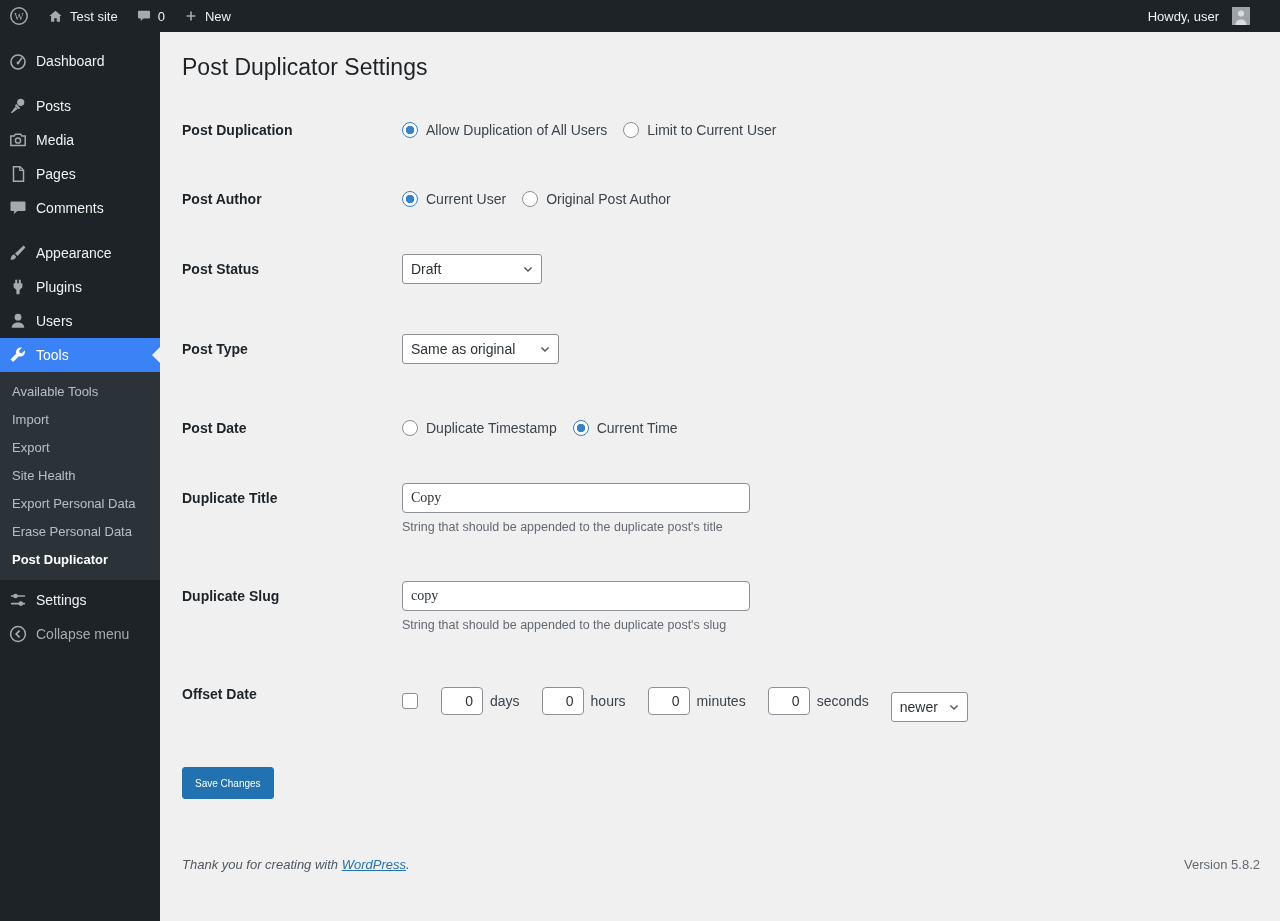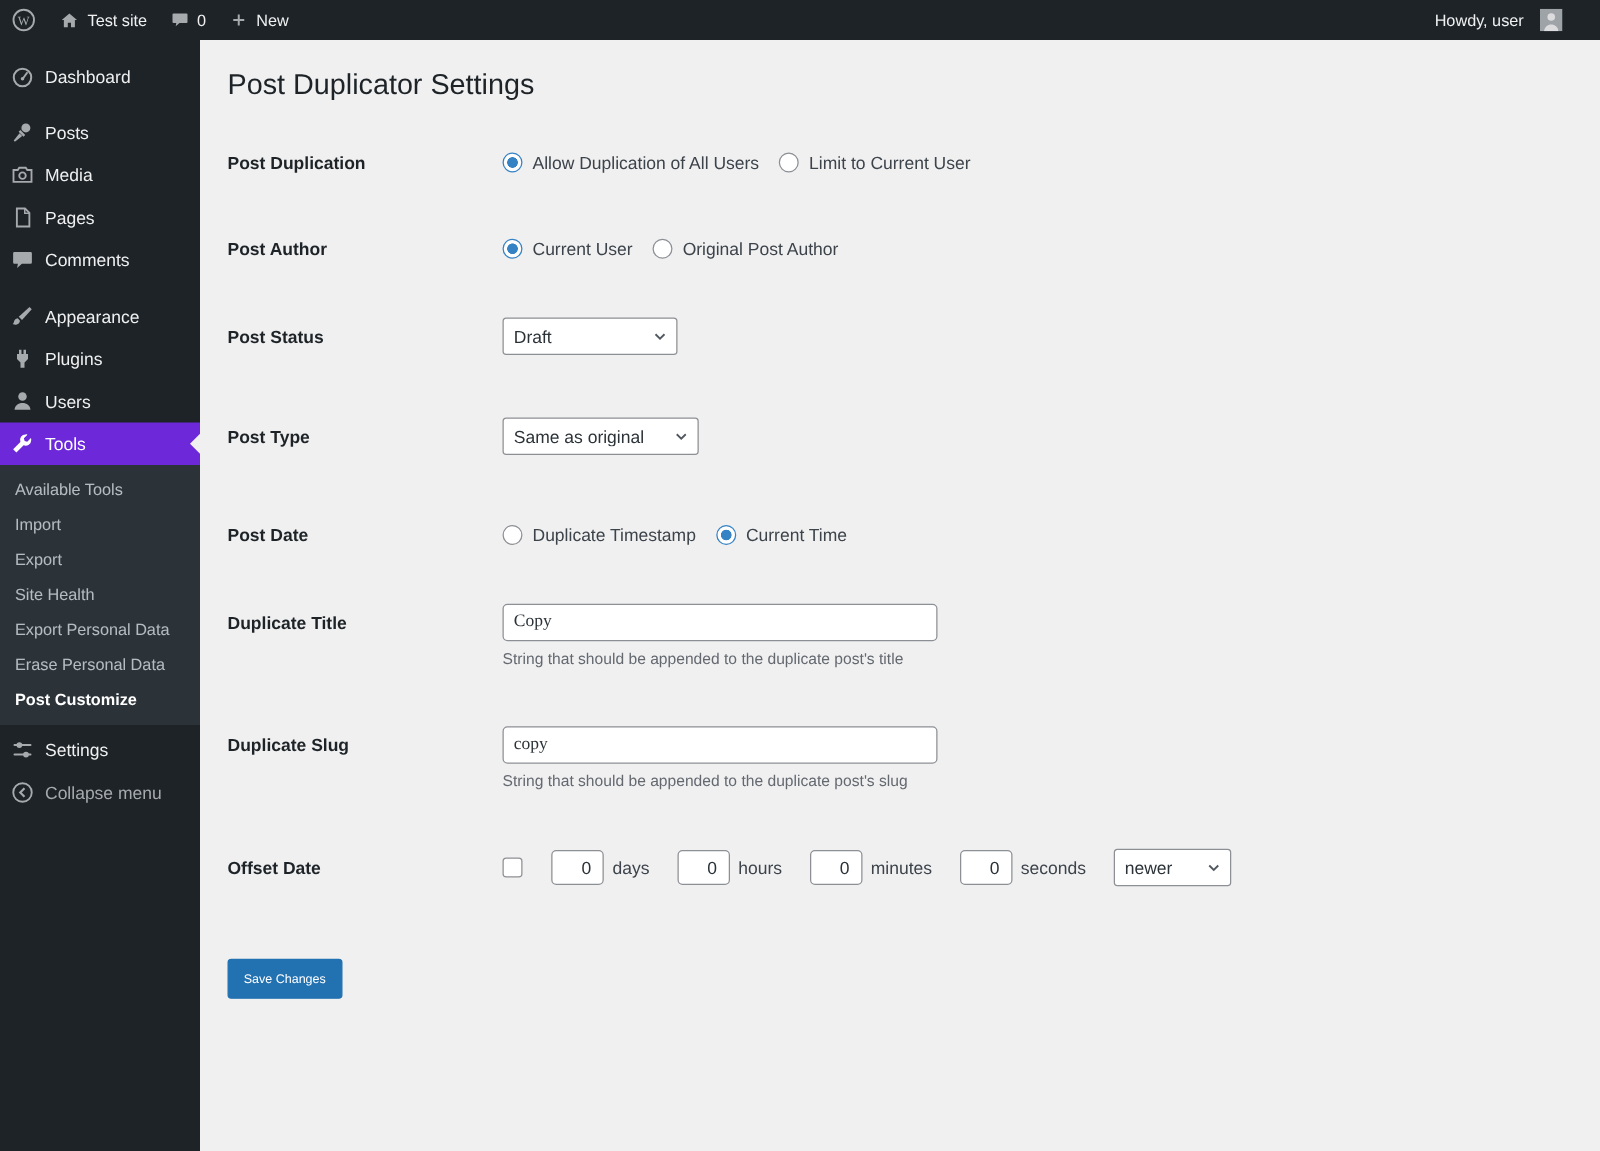--- a/index.html
+++ b/index.html
@@ -33,21 +33,21 @@
     background: #1d2327; padding-top: 12px; z-index: 50;
   }
   #sidebar ul { list-style: none; }
   .menu-row {
     position: relative;
     display: flex; align-items: center; height: 34px;
     padding-left: 8px; color: #f0f0f1; font-size: 14px; cursor: pointer;
   }
   .menu-row .menu-icon { width: 20px; height: 20px; margin-right: 8px; color: #a7aaad; display: flex; align-items: center; justify-content: center; }
   .menu-row .menu-icon svg { width: 20px; height: 20px; }
-  .menu-row.current-row { background: #6d28d9; color: #fff; }
+  .menu-row.current-row { background: #3b82f6; color: #fff; }
   .menu-row.current-row .menu-icon { color: #fff; }
   .menu-row.current-row::after {
     content: ""; position: absolute; right: 0; top: 50%; margin-top: -8px;
     border: 8px solid transparent; border-right-color: #f0f0f1;
   }
   li.separator { height: 11px; }
   ul.submenu { background: #2c3338; padding: 6px 0; }
   ul.submenu a {
     display: block; padding: 5px 12px; line-height: 18px;
     font-size: 13px; color: rgba(240,246,252,.7); cursor: pointer;
@@ -92,21 +92,21 @@
     height: 30px; border: 1px solid #8c8f94; border-radius: 3px;
     background: #fff; color: #2c3338; font-size: 14px;
     font-family: "Liberation Sans", "DejaVu Sans", sans-serif;
     padding: 0 26px 0 8px; width: 100%; cursor: pointer;
   }
   .select-wrap .select-chevron {
     position: absolute; right: 6px; top: 50%; margin-top: -8px; pointer-events: none;
   }
   .w140 { width: 140px; }
   .w155 { width: 157px; }
-  .w73  { width: 94px; }
+  .w73  { width: 77px; margin-top: 13px; }
 
   input.regular-text {
     width: 348px; height: 30px; border: 1px solid #8c8f94; border-radius: 4px;
     background: #fff; font-size: 14px; color: #2c3338; padding: 0 8px;
     font-family: Liberation Serif, serif;
   }
   .help-text { margin-top: 7px; font-size: 12.5px; color: #646970; }
 
   .offset-controls { display: flex; align-items: center; }
   .offset-check { margin-right: 23px; display: inline-flex; align-items: center; }
@@ -299,21 +299,21 @@
         <li>
             <a>Site Health</a>
           </li>
         <li>
             <a>Export Personal Data</a>
           </li>
         <li>
             <a>Erase Personal Data</a>
           </li>
         <li>
-            <a class="current-sub">Post Customize</a>
+            <a class="current-sub">Post Duplicator</a>
           </li>
       </ul>
     </li>
     <li class="settings-item">
       <a class="menu-row">
         <span class="menu-icon">
           <svg viewBox="0 0 20 20" fill="currentColor">
               <rect x="2.8" y="5.2" width="14.4" height="1.6" rx="0.8"></rect>
               <circle cx="7.5" cy="6" r="2.3"></circle>
               <rect x="2.8" y="12.8" width="14.4" height="1.6" rx="0.8"></rect>
@@ -458,13 +458,17 @@
               <path d="M5.5 8l4.5 4.5L14.5 8" fill="none" stroke="#50575e" stroke-width="1.8"></path>
             </svg>
         </span>
       </div>
     </div>
 
   </div>
 
   <button class="button-primary">Save Changes</button>
 
+  <div id="wpfooter">
+    <span class="thanks"><span>Thank you for creating with </span><a href="#">WordPress</a><span>.</span></span>
+    <span class="version">Version 5.8.2</span>
+  </div>
 </main>
 
 </body></html>

